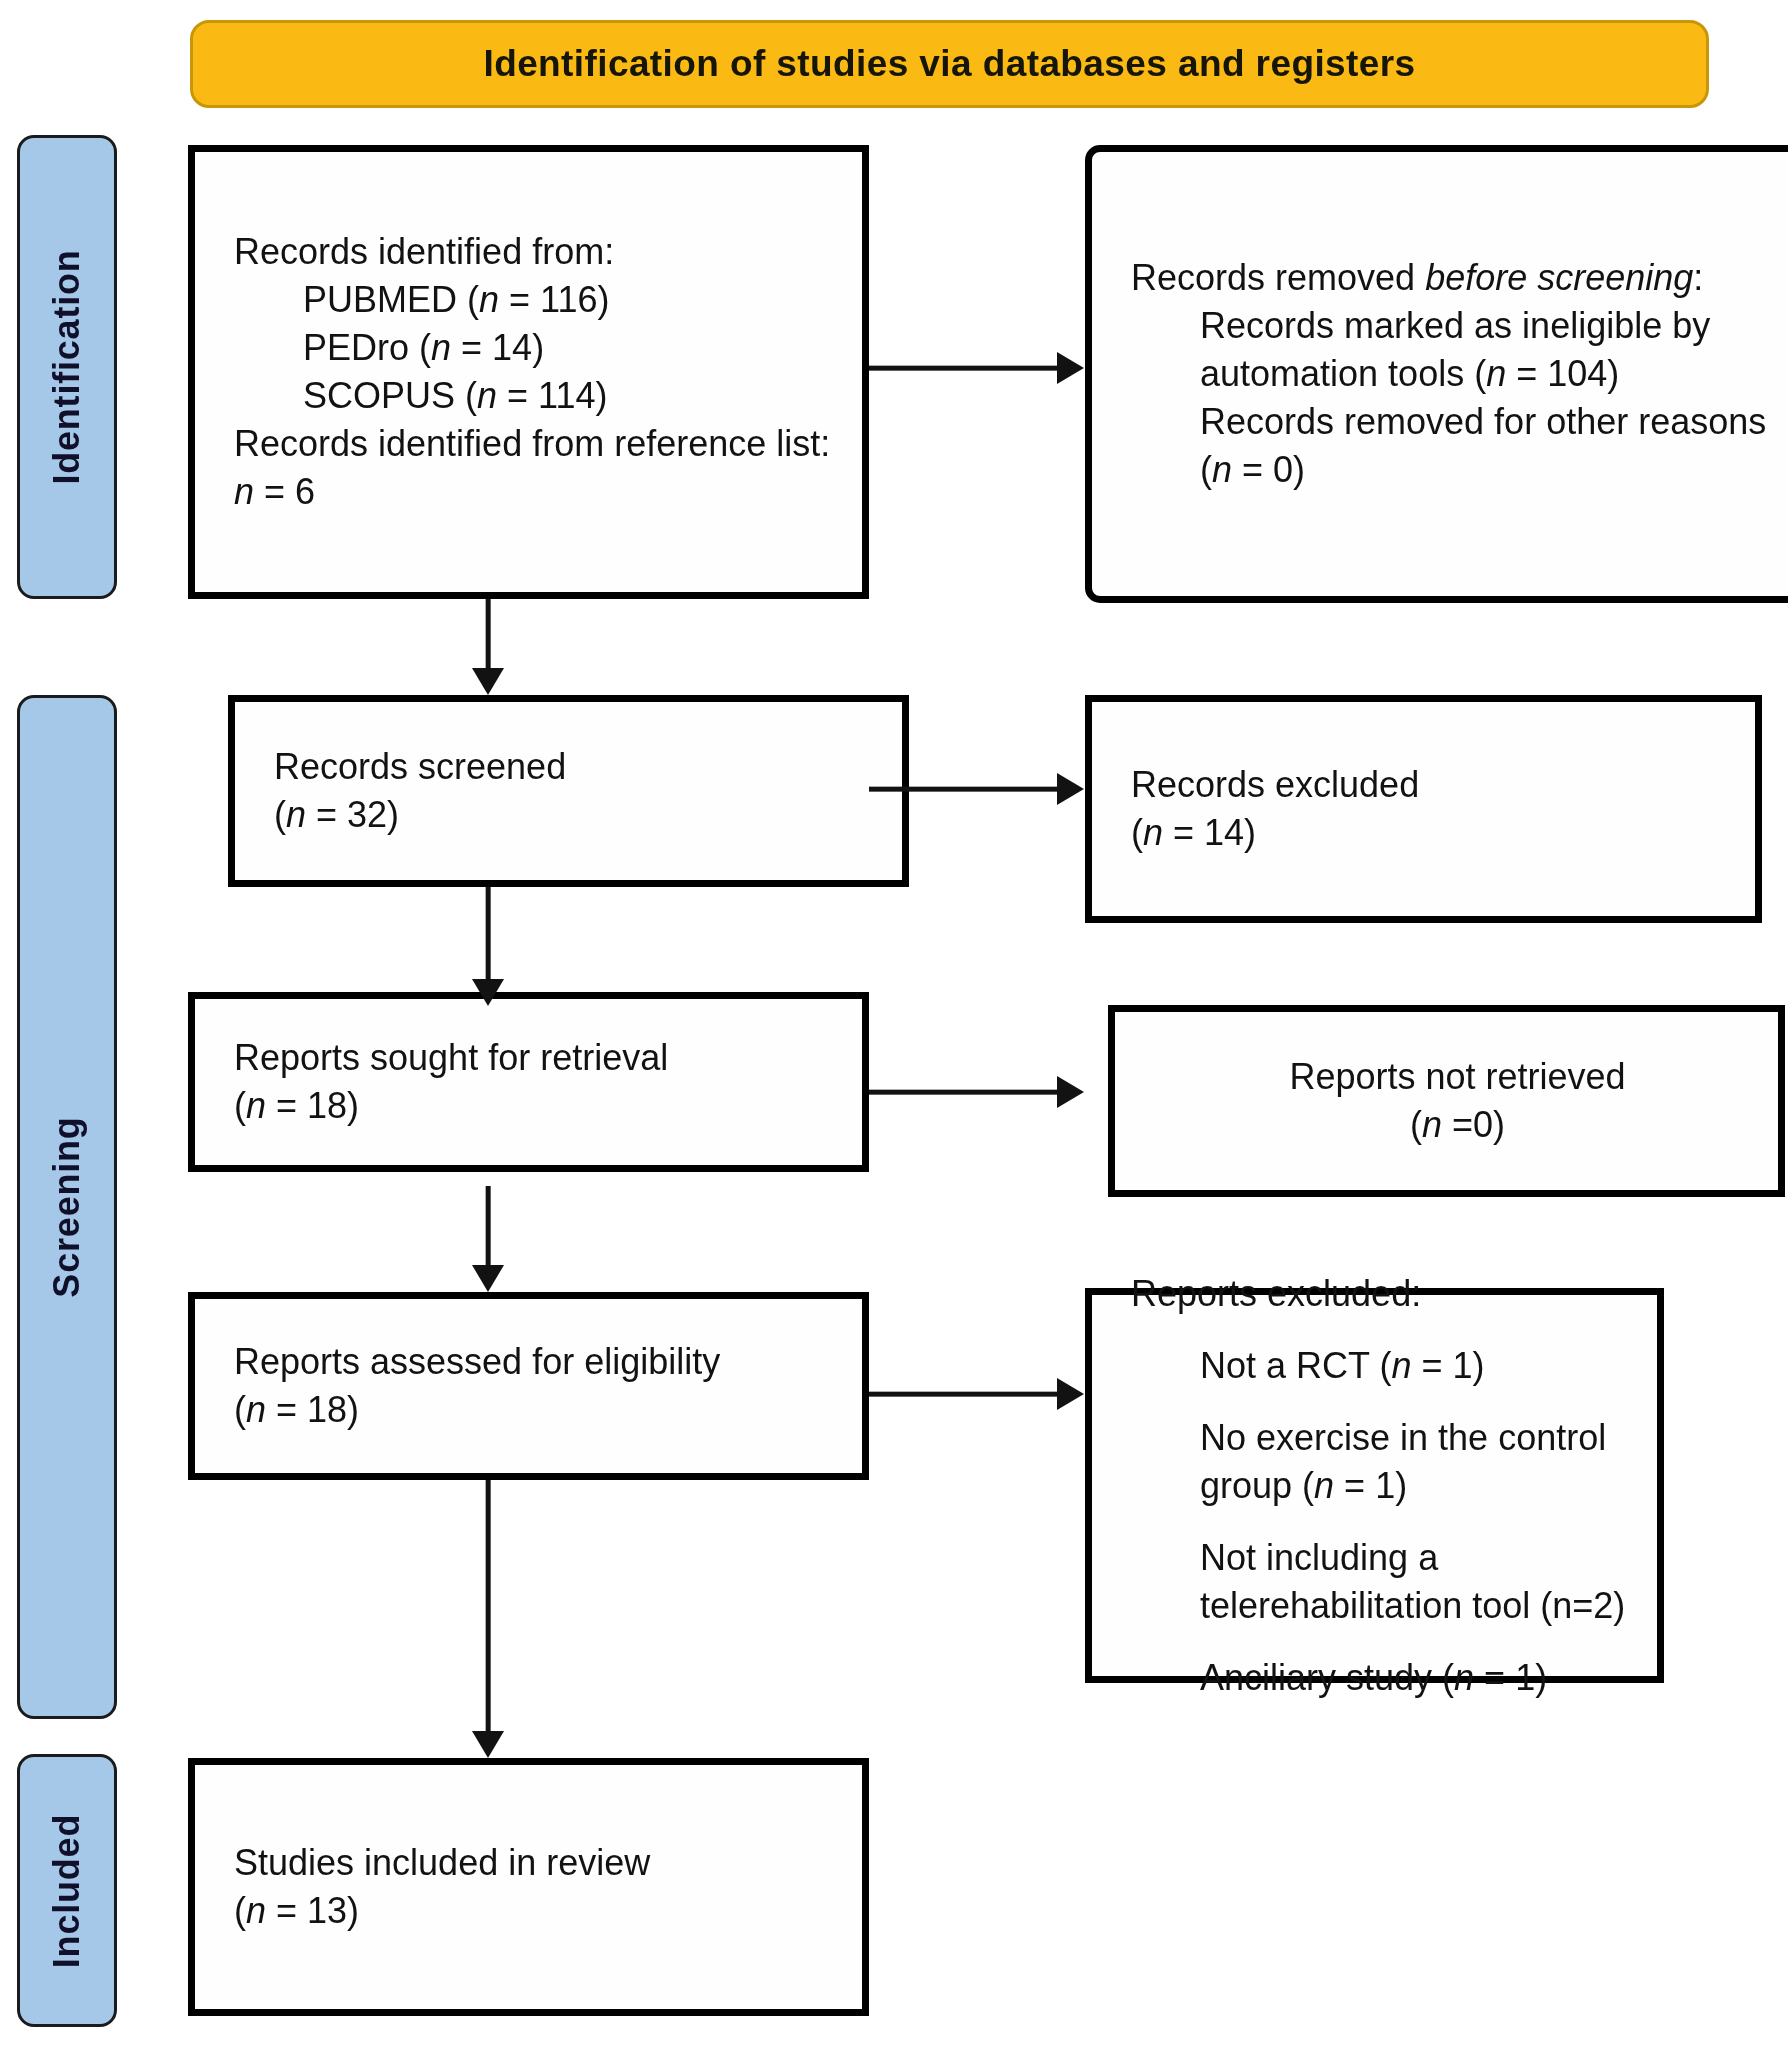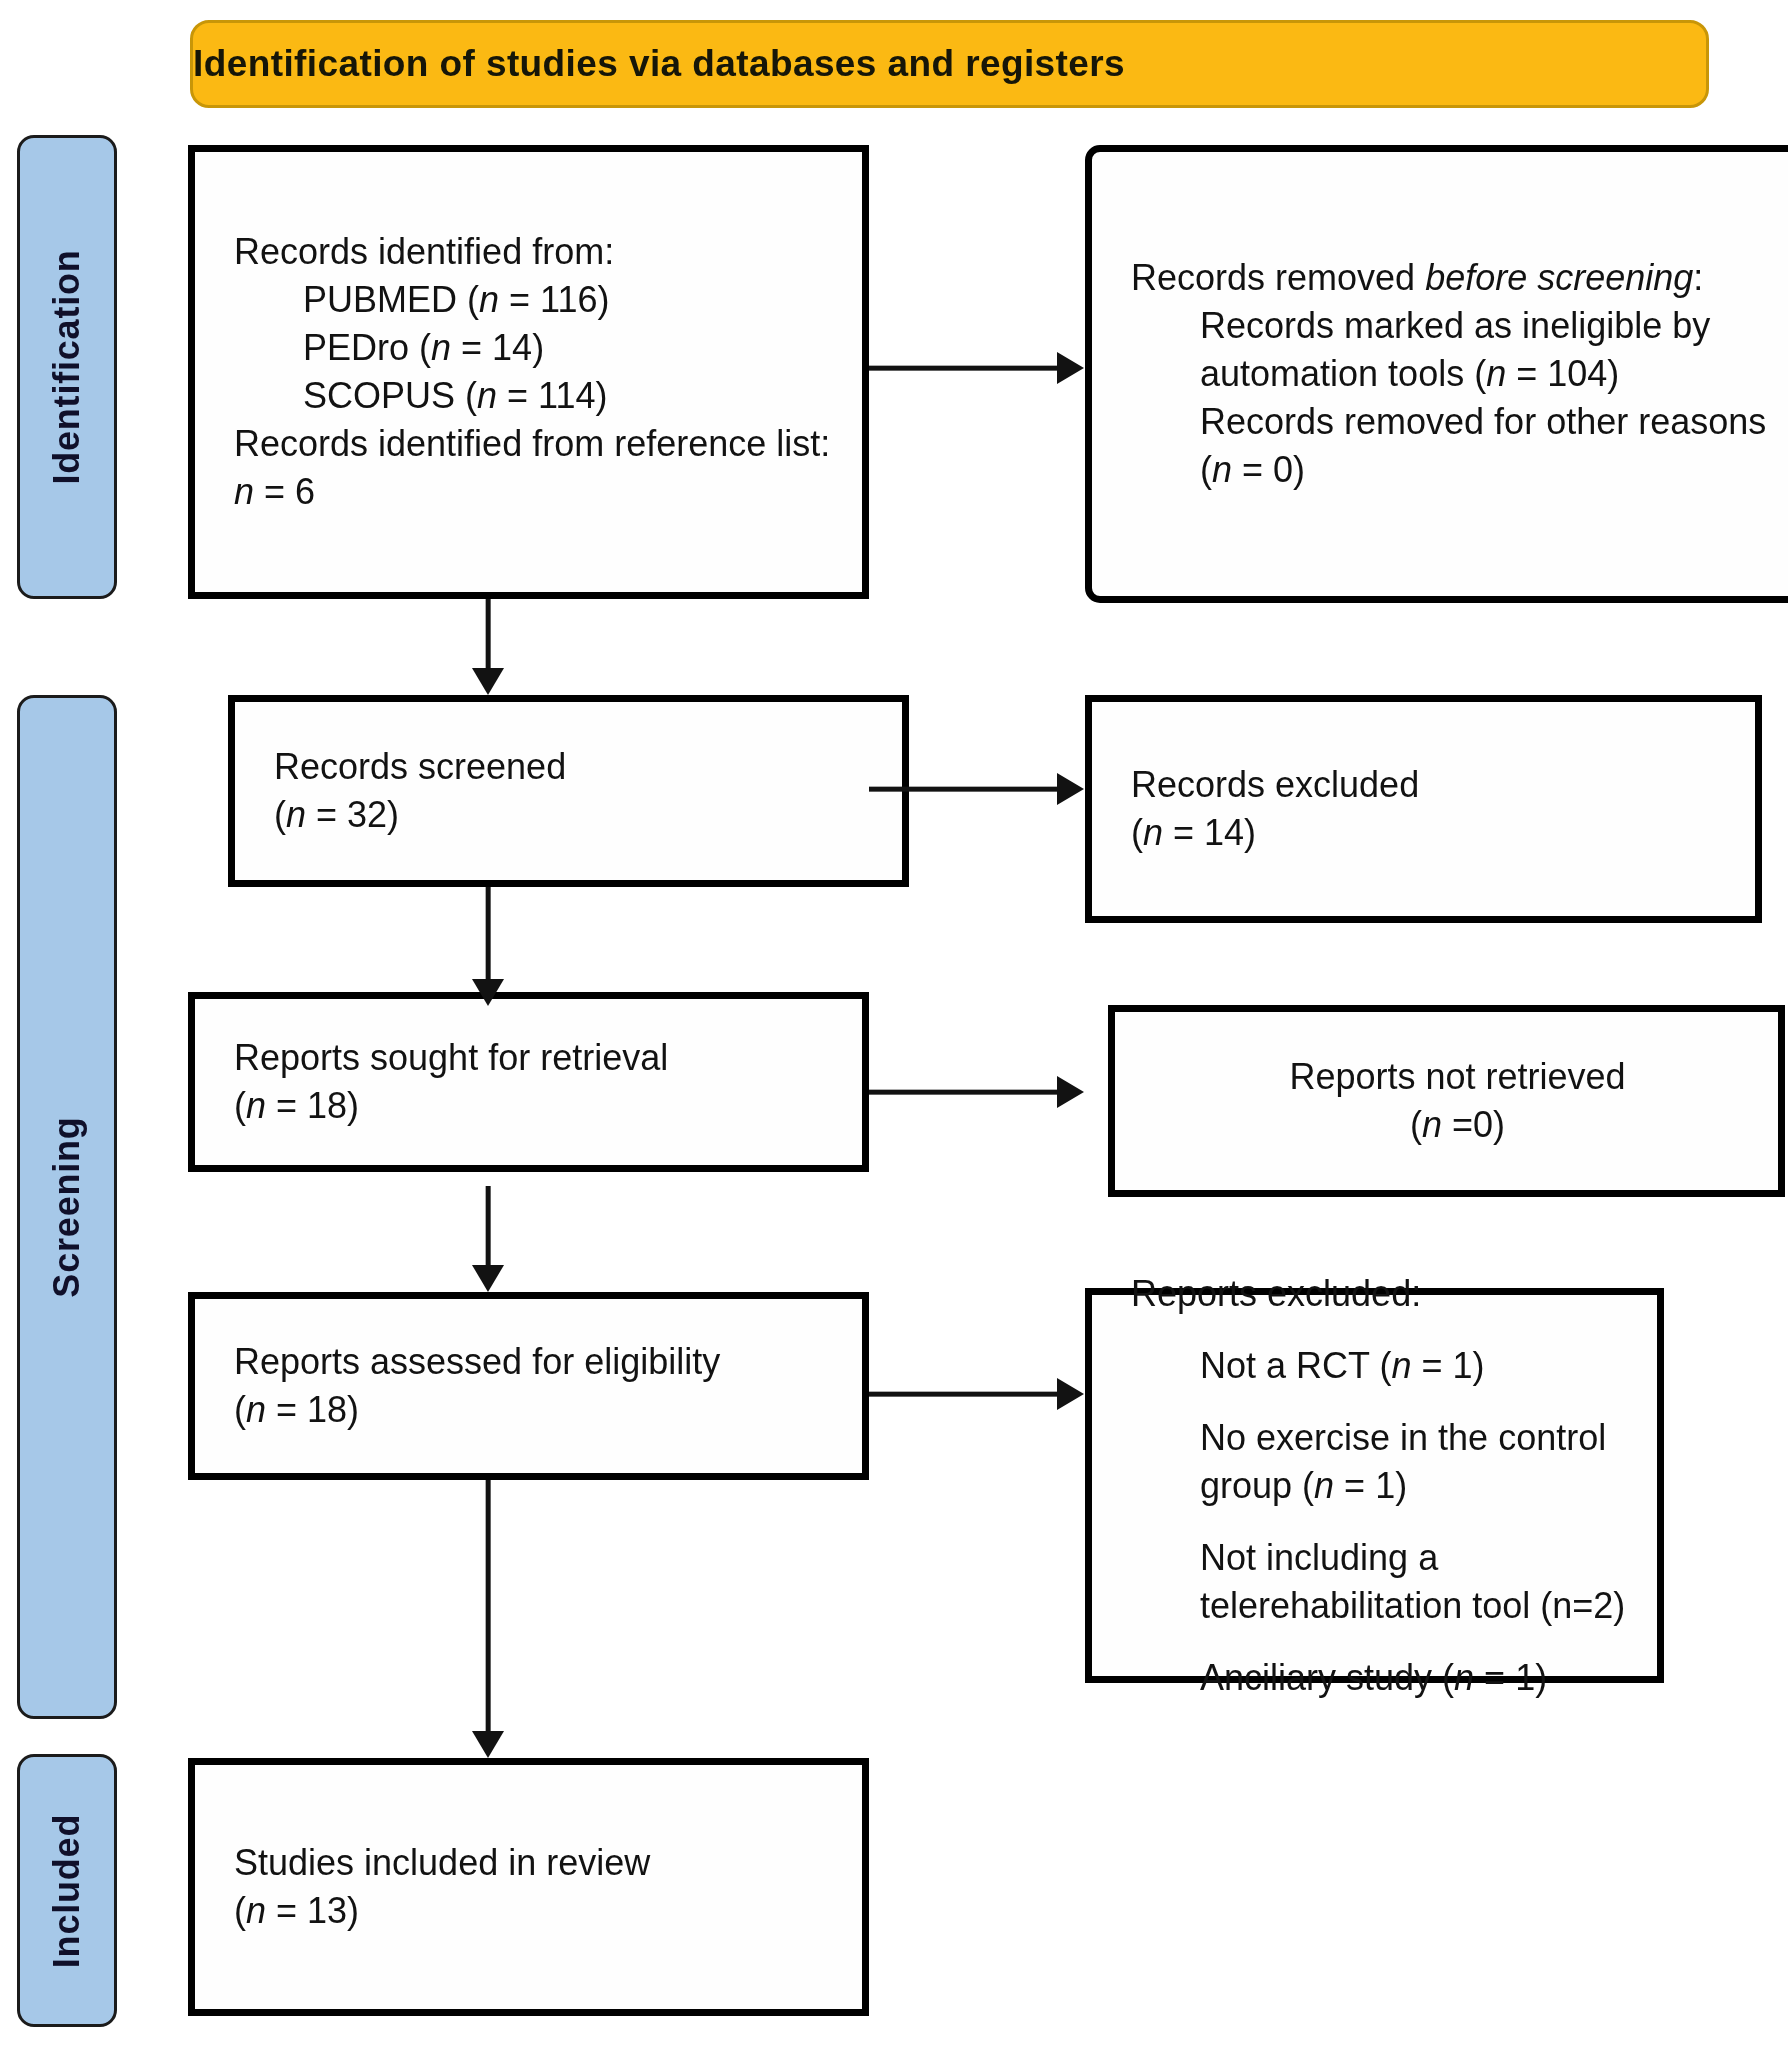--- a/index.html
+++ b/index.html
@@ -14,21 +14,21 @@
 
   
   .banner {
     position: absolute;
     left: 190px; top: 19.6px;
     width: 1519px; height: 88px;
     background: var(--banner-fill, #FBB913);
     border: 3.9px solid var(--banner-border, #C89608);
     border-radius: 19px;
     box-sizing: border-box;
-    display: flex; align-items: center; justify-content: flex-start;
+    display: flex; align-items: center; justify-content: center;
   }
   .banner-title {
     font-size: 37px;
     font-weight: bold;
     color: #161608;
     letter-spacing: 0.4px;
   }
 
   
   .stage {

